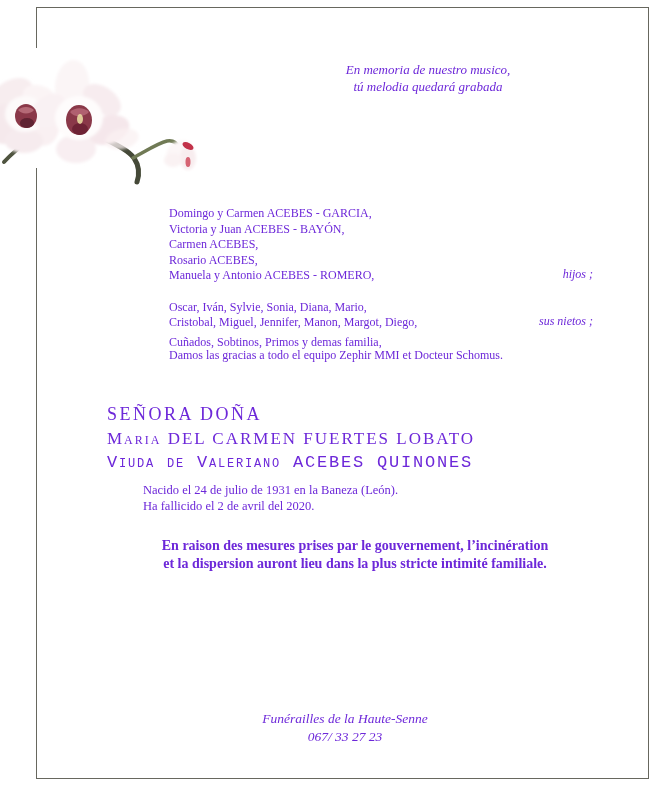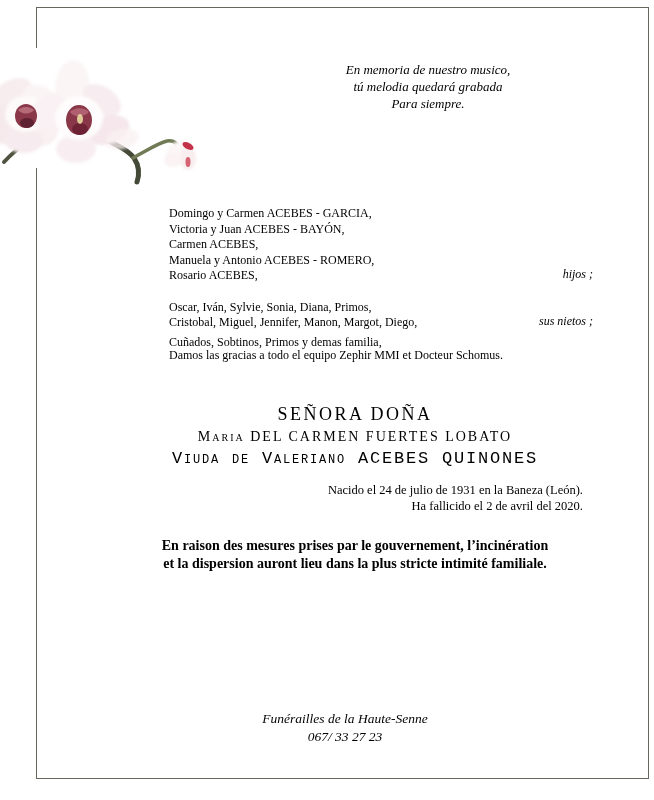--- a/index.html
+++ b/index.html
@@ -1,42 +1,42 @@
 <!DOCTYPE html>
 <html><head>
 <meta charset="utf-8">
 <style>
   * { margin:0; padding:0; box-sizing:border-box; }
   body { background:#ffffff; }
   .page {
     position:relative; width:654px; height:800px; background:#ffffff;
-    font-family:"Liberation Serif", serif; color:#000000; overflow:hidden;
+    font-family:"Liberation Serif", serif; color:#6d28d9; overflow:hidden;
   }
   .frame {
     position:absolute; left:36px; top:7px; width:613px; height:772px;
     border:1px solid #67675e;
   }
   .orchid { position:absolute; left:0; top:48px; width:210px; height:150px; }
   .epigraph {
     position:absolute; left:318px; top:61px; width:220px;
     text-align:center; font-style:italic; font-size:13px; line-height:17px;
   }
   .names { position:absolute; left:149px; top:206px; width:424px; font-size:12px;margin-left:20px; }
   .name-group { position:relative; line-height:15.5px; }
   .name-group.second { margin-top:16px; }
   .name-group.third { margin-top:5px; line-height:13.5px; }
   .rel-label { position:absolute; right:0; bottom:1px; font-style:italic; }
-  .title-block { position:absolute; left:113px; top:404px; width:484px; text-align:center; }
+  .title-block { position:absolute; left:107px; top:404px; width:484px; text-align:left; }
   .title-honorific { font-size:18px; letter-spacing:2.5px; }
-  .title-name { font-size:14px; letter-spacing:2px; margin-top:4px; }
+  .title-name { font-size:17px; letter-spacing:2px; margin-top:4px; }
   .title-widow { font-size:17px; letter-spacing:1.8px; margin-top:4px;font-family:Liberation Mono, monospace; }
   .sc { font-variant:small-caps; }
   .dates {
     position:absolute; left:143px; top:483px; width:440px;
-    text-align:right; font-size:12.5px; line-height:15.5px;
+    text-align:left; font-size:12.5px; line-height:15.5px;
   }
   .notice {
     position:absolute; left:113px; top:537px; width:484px; text-align:center;
     font-weight:bold; font-size:14px; line-height:17.5px;
   }
   .footer {
     position:absolute; left:113px; top:710px; width:464px;
     text-align:center; font-size:13.5px; line-height:18px;font-style:italic;
   }
 </style>
@@ -96,34 +96,33 @@
       <ellipse cx="80" cy="71" rx="3" ry="5" fill="#e8d9a0" opacity="0.9"></ellipse>
 
       <ellipse cx="188" cy="98" rx="6" ry="3.2" fill="#c23049" transform="rotate(28 188 98)"></ellipse>
       <ellipse cx="188" cy="114" rx="2.5" ry="5" fill="#d04a5e" opacity="0.85"></ellipse>
     </g>
   </svg>
 
   <div class="epigraph">
     <div>En memoria de nuestro musico,</div>
     <div>tú melodia quedará grabada</div>
-    <div>Para siempre.</div>
   </div>
 
   <div class="names">
     <div class="name-group">
       <div>Domingo y Carmen ACEBES - GARCIA,</div>
       <div>Victoria y Juan ACEBES - BAYÓN,</div>
       <div>Carmen ACEBES,</div>
+      <div>Rosario ACEBES,</div>
       <div>Manuela y Antonio ACEBES - ROMERO,</div>
-      <div>Rosario ACEBES,</div>
       <span class="rel-label">hijos ;</span>
     </div>
     <div class="name-group second">
-      <div>Oscar, Iván, Sylvie, Sonia, Diana, Primos,</div>
+      <div>Oscar, Iván, Sylvie, Sonia, Diana, Mario,</div>
       <div>Cristobal, Miguel, Jennifer, Manon, Margot, Diego,</div>
       <span class="rel-label">sus nietos ;</span>
     </div>
     <div class="name-group third">
       <div>Cuñados, Sobtinos, Primos y demas familia,</div>
       <div>Damos las gracias a todo el equipo Zephir MMI et Docteur Schomus.</div>
     </div>
   </div>
 
   <div class="title-block">

